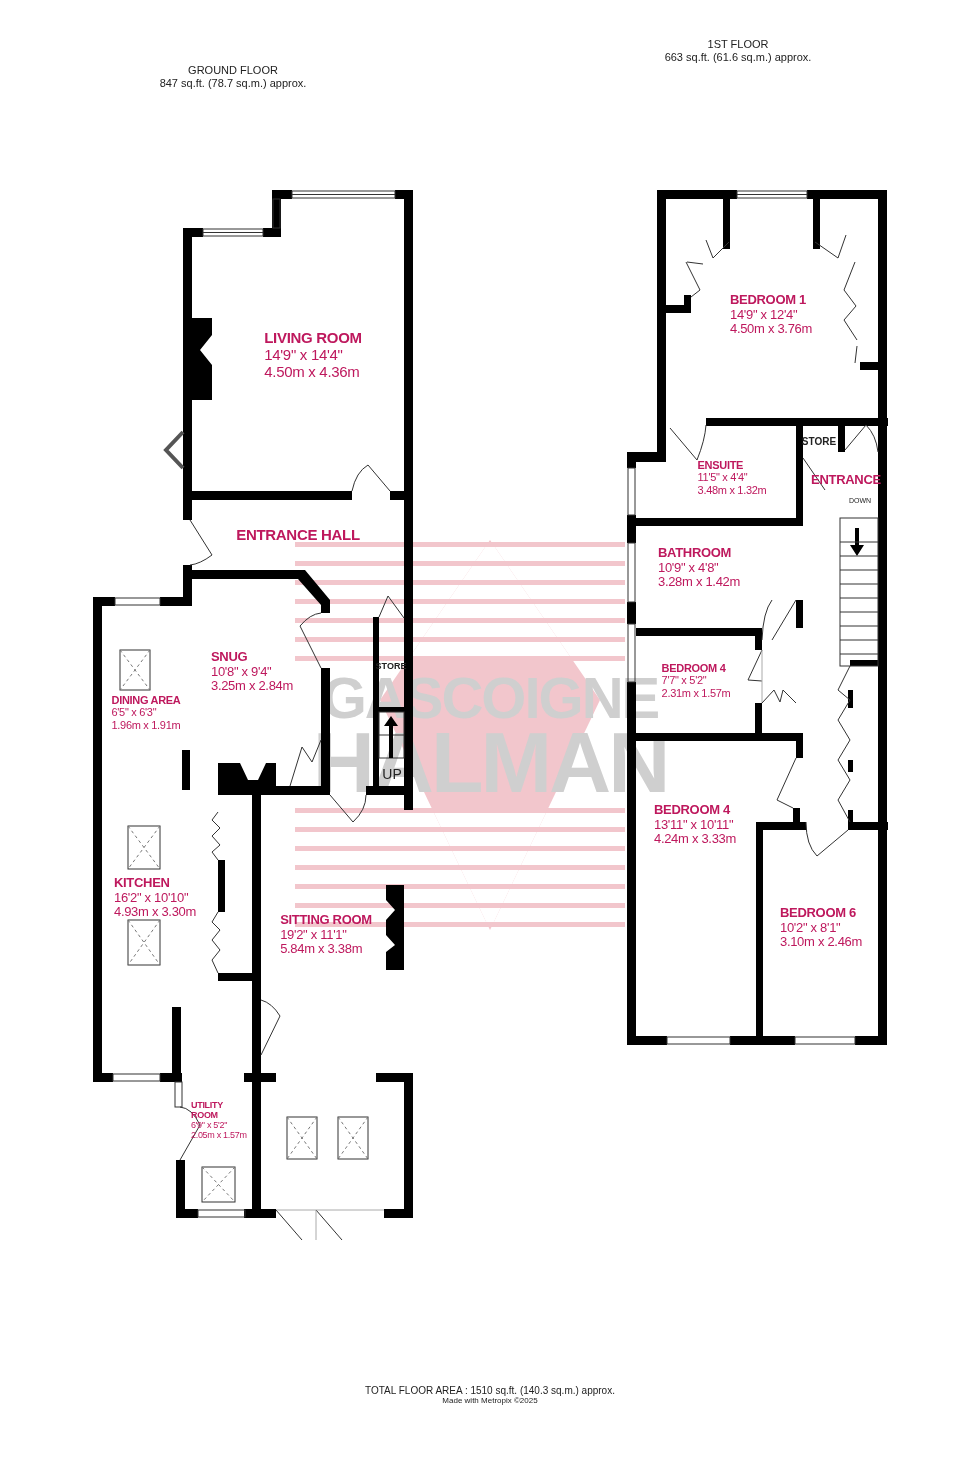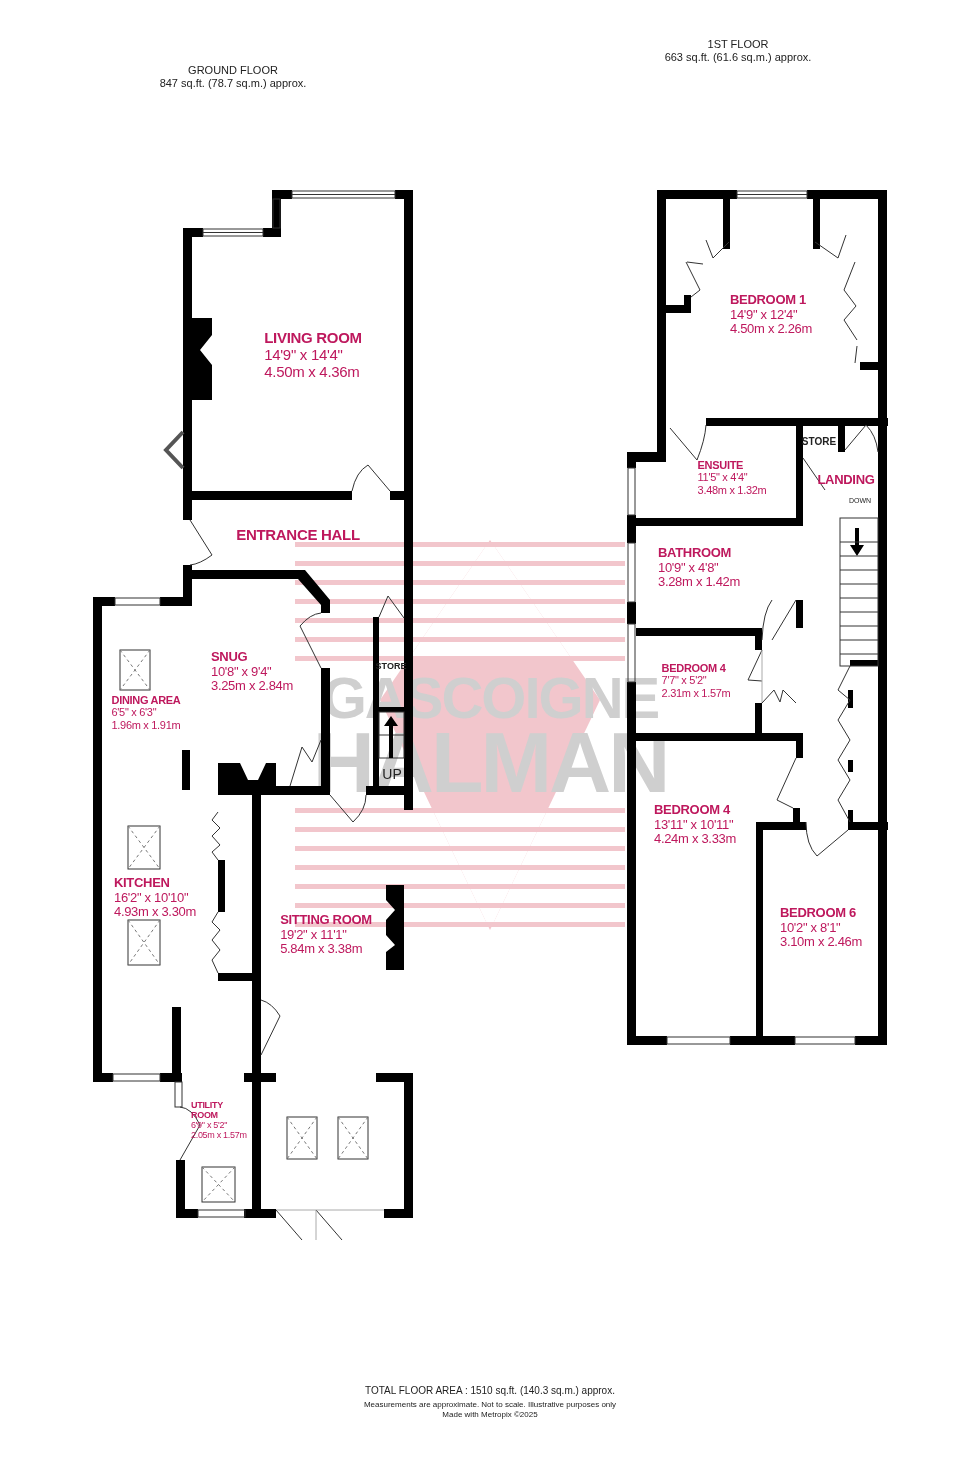--- a/index.html
+++ b/index.html
@@ -343,29 +343,29 @@
   <span class="name">UTILITY ROOM</span>
   <span class="dim">6'9"  x 5'2"</span>
   <span class="dim">2.05m  x 1.57m</span>
 </div>
 <div class="small-tag tag-bold" style="left:391px; top:661px; font-size:9px;">STORE</div>
 <div class="small-tag" style="left:392px; top:766px; font-size:14px;">UP</div>
 
 <div class="room-label md" style="left:771px; top:293px;">
   <span class="name">BEDROOM 1</span>
   <span class="dim">14'9"  x 12'4"</span>
-  <span class="dim">4.50m  x 2.26m</span>
+  <span class="dim">4.50m  x 3.76m</span>
 </div>
 <div class="room-label sm" style="left:732px; top:459px;">
   <span class="name">ENSUITE</span>
   <span class="dim">11'5"  x 4'4"</span>
   <span class="dim">3.48m  x 1.32m</span>
 </div>
 <div class="room-label md" style="left:846px; top:473px;">
-  <span class="name">LANDING</span>
+  <span class="name">ENTRANCE</span>
 </div>
 <div class="small-tag tag-bold" style="left:819px; top:436px;">STORE</div>
 <div class="small-tag" style="left:860px; top:497px; font-size:7px;">DOWN</div>
 <div class="room-label md" style="left:699px; top:546px;">
   <span class="name">BATHROOM</span>
   <span class="dim">10'9"  x 4'8"</span>
   <span class="dim">3.28m  x 1.42m</span>
 </div>
 <div class="room-label sm" style="left:696px; top:662px;">
   <span class="name">BEDROOM 4</span>
@@ -378,15 +378,14 @@
   <span class="dim">4.24m  x 3.33m</span>
 </div>
 <div class="room-label md" style="left:821px; top:906px;">
   <span class="name">BEDROOM 6</span>
   <span class="dim">10'2"  x 8'1"</span>
   <span class="dim">3.10m  x 2.46m</span>
 </div>
 
 <div class="footer" style="top:1385px;">
   <span class="total">TOTAL FLOOR AREA : 1510 sq.ft. (140.3 sq.m.) approx.</span>
-  <span class="note" style="margin-top:4px;">Measurements are approximate.  Not to scale.  Illustrative purposes only</span>
   <span class="note">Made with Metropix ©2025</span>
 </div>
 
 </body></html>

